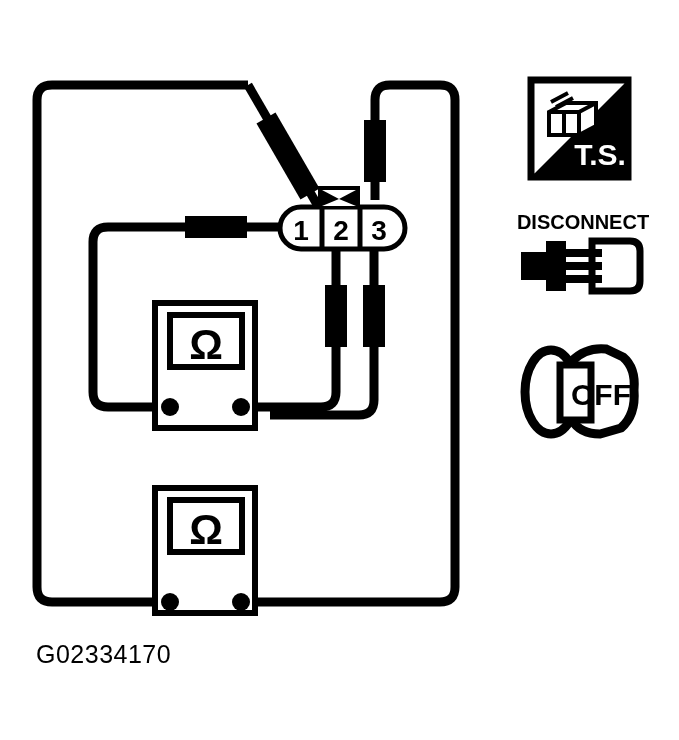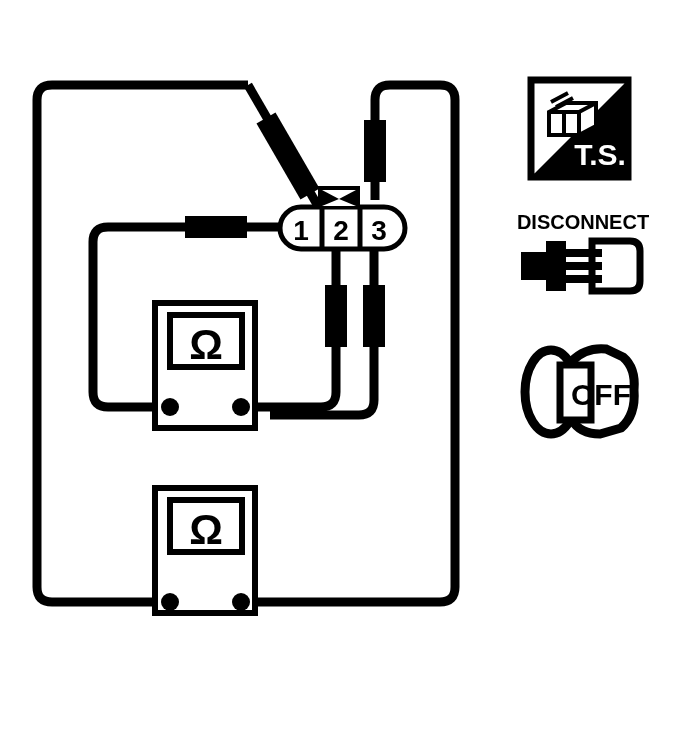--- a/index.html
+++ b/index.html
@@ -130,14 +130,15 @@
 
       <path d="M 572 361 Q 586 347 606 349 L 623 357 Q 636 368 634 390
                Q 636 415 621 428 L 600 434 Q 580 434 572 420 Z" fill="#ffffff" stroke="#000" stroke-width="9"></path>
 
       <path d="M 560 365 L 591 365 L 591 420 L 560 420 Z" fill="#ffffff" stroke="#000" stroke-width="7"></path>
       <text x="601" y="405" font-family="Liberation Sans, sans-serif" font-size="30" font-weight="bold" text-anchor="middle" fill="#000">OFF</text>
     </g>
 
   </svg>
 
+  <div class="ref-code">G02334170</div>
 
 </div>
 
 </body></html>

